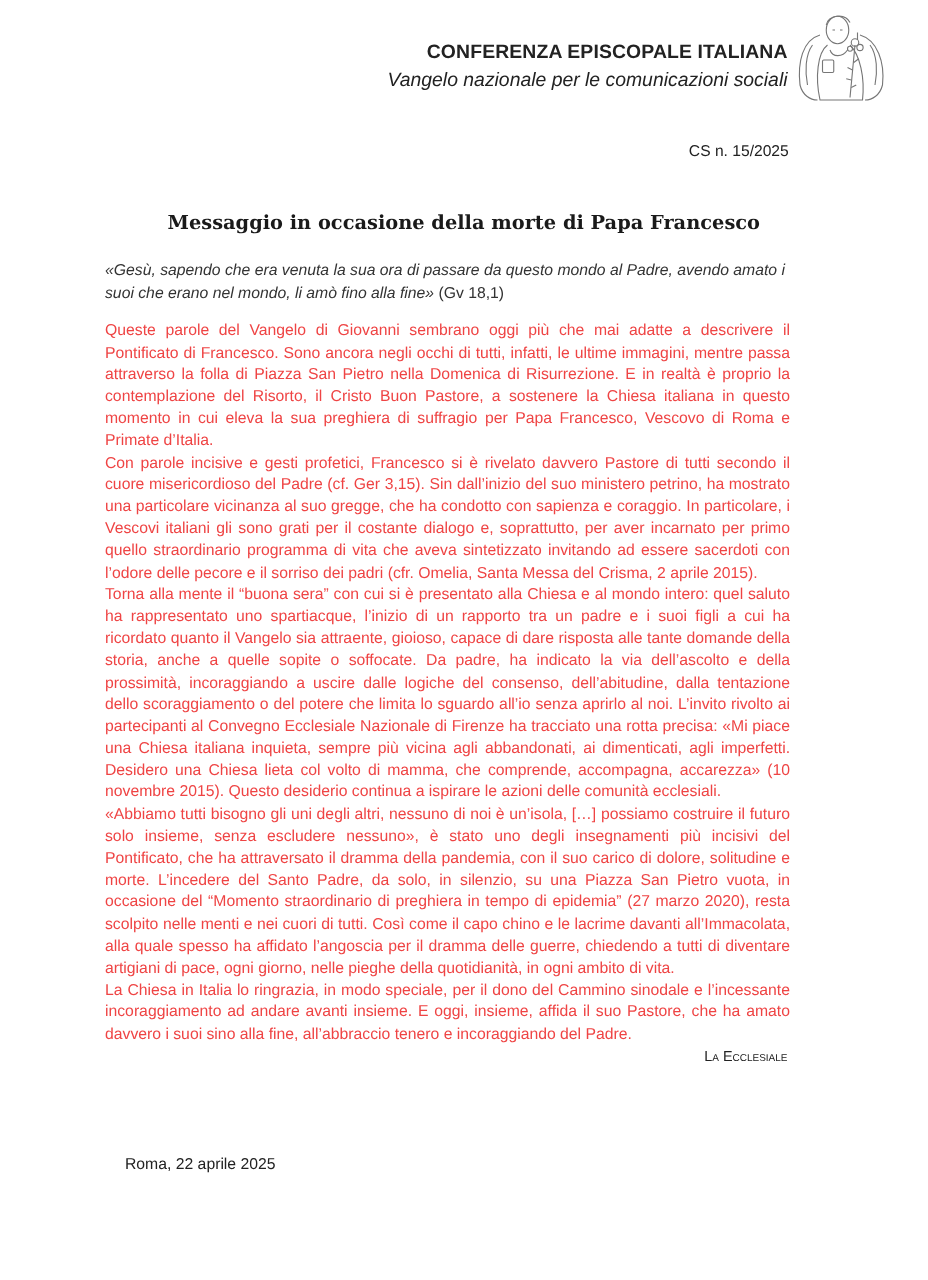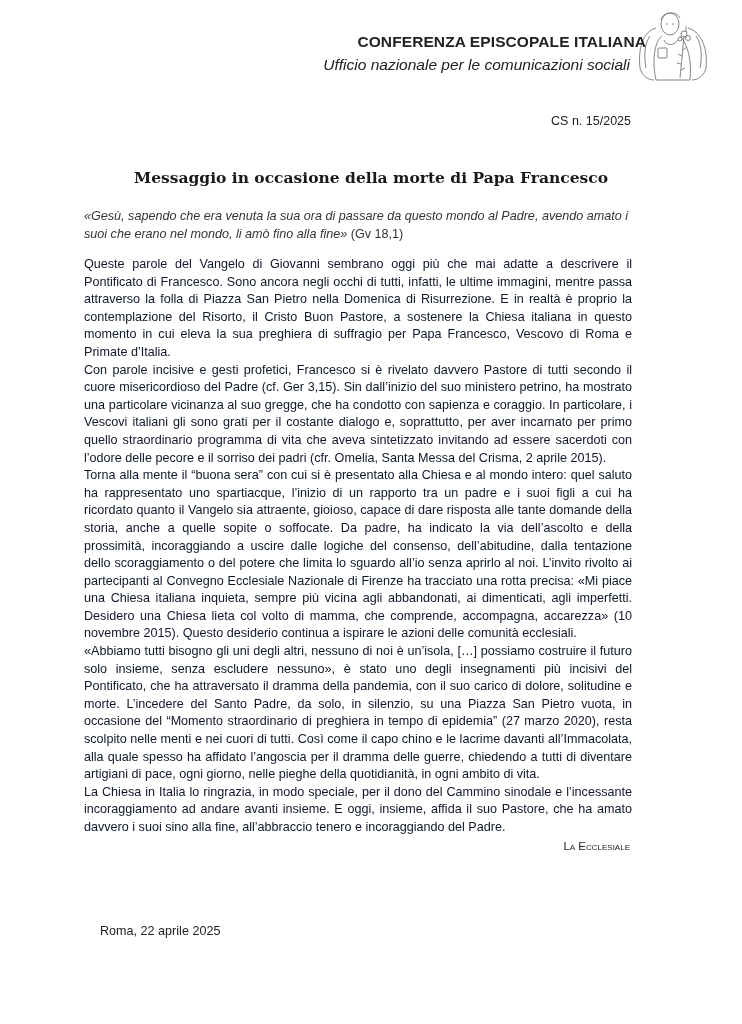--- a/index.html
+++ b/index.html
@@ -1,21 +1,21 @@
 <!DOCTYPE html>
 <html><head>
 <meta charset="utf-8">
 <style>
   html, body { margin: 0; padding: 0; background: #ffffff; }
   body {
     width: 742px; height: 1024px; position: relative; overflow: hidden;
     font-family: "Liberation Sans", sans-serif; color: #1a1a1a;
   }
   .org-name {
-    position: absolute; right: 96px; top: 33px;
+    position: absolute; right: 112px; top: 33px;
     font-family: "Liberation Sans", sans-serif; font-weight: bold;
     font-size: 15.5px; color: #222; letter-spacing: 0.1px; white-space: nowrap;
   }
   .org-office {
     position: absolute; right: 112px; top: 56px;
     font-family: "Liberation Sans", sans-serif; font-style: italic;
     font-size: 15.5px; color: #222; white-space: nowrap;
   }
   .logo {
     position: absolute; left: 636px; top: 6px; width: 76px; height: 80px;
@@ -28,21 +28,21 @@
     position: absolute; left: 0; width: 742px; top: 168px; text-align: center;
     font-family: "DejaVu Serif", serif; font-weight: bold; font-size: 15.5px; color: #1a1a1a;
   }
   .epigraph {
     position: absolute; left: 84px; width: 560px; top: 207px;
     font-style: italic; font-size: 12.6px; line-height: 18px; color: #333;
   }
   .epigraph .ref { font-style: normal; }
   .body-text {
     position: absolute; left: 84px; width: 548px; top: 256px;
-    font-size: 12.6px; line-height: 17.6px; color: #0f172a;
+    font-size: 12.6px; line-height: 17.6px; color: #ef4444;
   }
   .body-text p { margin: 0; text-align: justify; }
   .signature {
     position: absolute; right: 112px; top: 837px; text-align: right;
     font-size: 11.5px; line-height: 18px; color: #222; font-variant: small-caps;
   }
   .signature div { white-space: nowrap; }
   .place-date {
     position: absolute; left: 84px; top: 924px; font-size: 12.6px; color: #222; margin-left: 16px;
   }
@@ -70,21 +70,21 @@
     <path d="M44 72 L48 30"></path>
     <circle cx="48" cy="28" r="3"></circle>
     <circle cx="52" cy="32" r="2.5"></circle>
     <circle cx="44" cy="33" r="2"></circle>
     <path d="M46 50 l-4 -2 M47 44 l4 -3 M45 58 l-4 -1 M45 64 l4 -2"></path>
     <path d="M50 20 l0 6"></path>
   </svg>
 </div>
 
 <div class="org-name">CONFERENZA EPISCOPALE ITALIANA</div>
-<div class="org-office">Ufficio nazionale per le comunicazioni sociali</div>
+<div class="org-office">Vangelo nazionale per le comunicazioni sociali</div>
 
 <div class="cs-number">CS n. 15/2025</div>
 
 <div class="doc-title">Messaggio in occasione della morte di Papa Francesco</div>
 
 <div class="epigraph">
   <span>«Gesù, sapendo che era venuta la sua ora di passare da questo mondo al Padre, avendo amato i suoi che erano nel mondo, li amò fino alla fine»</span>
   <span class="ref">(Gv 18,1)</span>
 </div>
 

